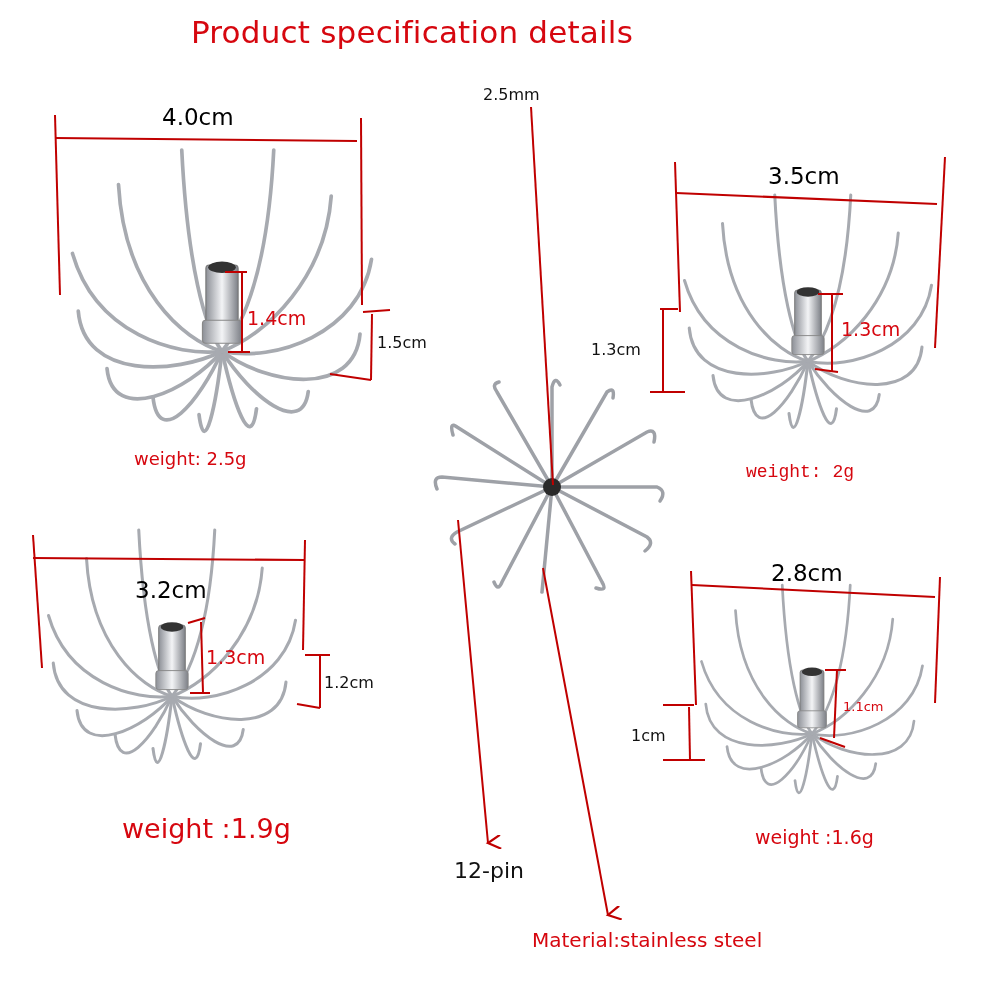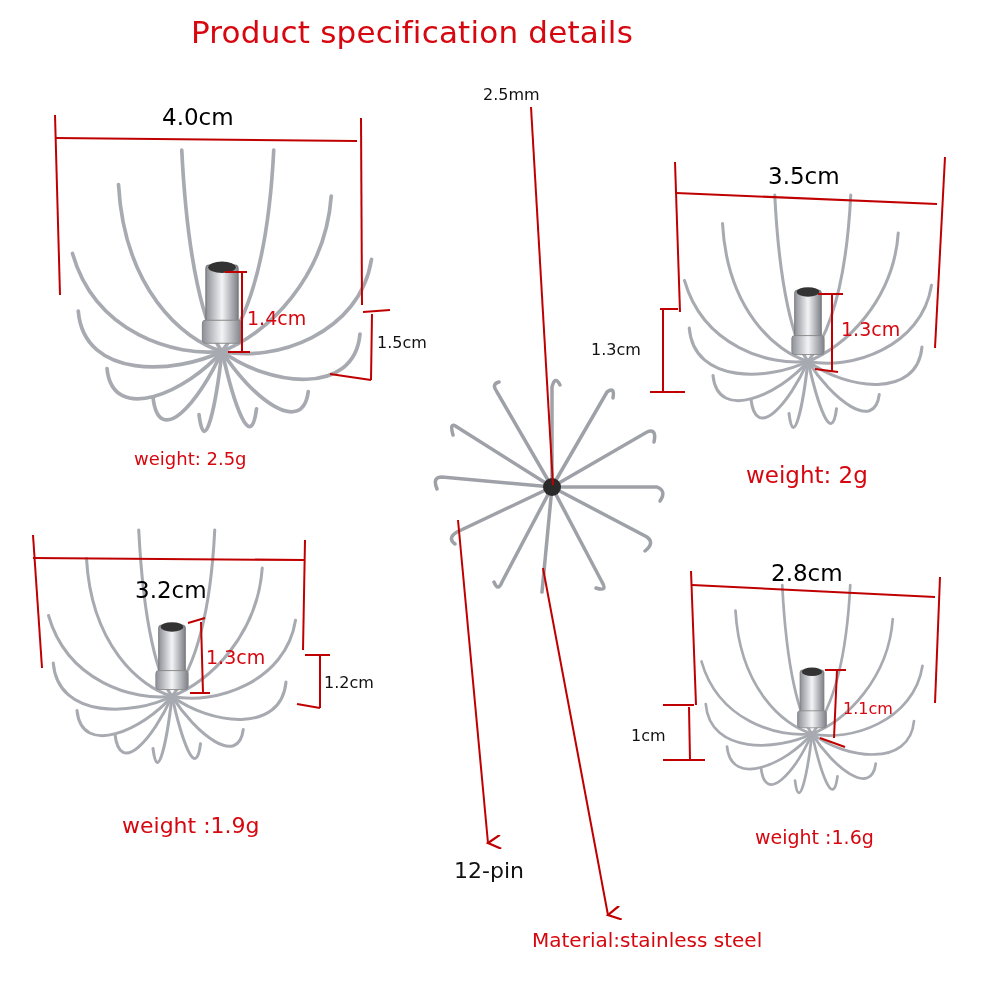--- a/index.html
+++ b/index.html
@@ -137,23 +137,23 @@
 <div class="abs red" style="left:532px;top:928px;font-size:20px;">Material:stainless steel</div>
 
 <div class="abs dim" style="left:162px;top:104px;">4.0cm</div>
 <div class="abs red" style="left:247px;top:307px;font-size:19px;">1.4cm</div>
 <div class="abs dim-sm" style="left:377px;top:333px;">1.5cm</div>
 <div class="abs red w" style="left:134px;top:448px;font-size:18px;">weight: 2.5g</div>
 
 <div class="abs dim" style="left:768px;top:163px;">3.5cm</div>
 <div class="abs red" style="left:841px;top:318px;font-size:19px;">1.3cm</div>
 <div class="abs dim-sm" style="left:591px;top:340px;">1.3cm</div>
-<div class="abs red w" style="left:746px;top:462px;font-size:23px;">weight: 2g</div>
+<div class="abs red w" style="left:746px;top:462px;font-size:18px;font-family:Liberation Mono, monospace;">weight: 2g</div>
 
 <div class="abs dim" style="left:135px;top:529px;margin-top:48px;">3.2cm</div>
 <div class="abs red" style="left:206px;top:646px;font-size:19px;">1.3cm</div>
 <div class="abs dim-sm" style="left:324px;top:673px;">1.2cm</div>
-<div class="abs red w" style="left:122px;top:813px;font-size:22px;">weight :1.9g</div>
+<div class="abs red w" style="left:122px;top:813px;font-size:27px;">weight :1.9g</div>
 
 <div class="abs dim" style="left:771px;top:560px;">2.8cm</div>
-<div class="abs red" style="left:843px;top:699px;font-size:16px;text-align:center;">1.1cm</div>
+<div class="abs red" style="left:843px;top:699px;font-size:13px;text-align:center;">1.1cm</div>
 <div class="abs dim-sm" style="left:631px;top:726px;">1cm</div>
 <div class="abs red w" style="left:755px;top:826px;font-size:19px;">weight :1.6g</div>
 
 </body></html>

